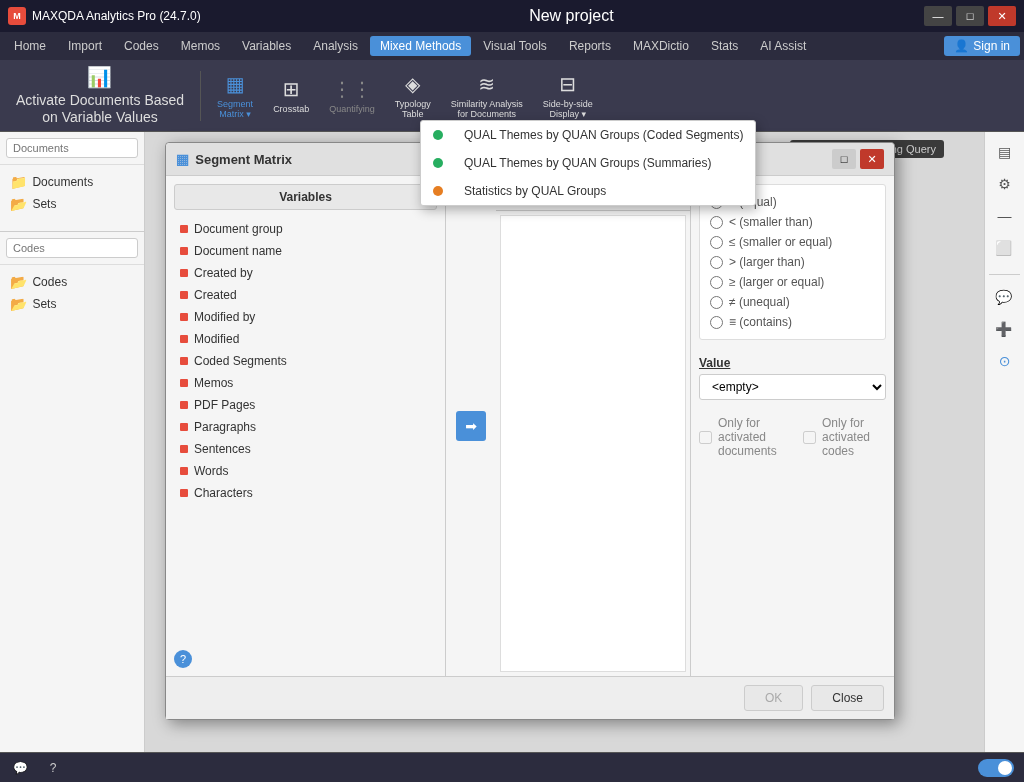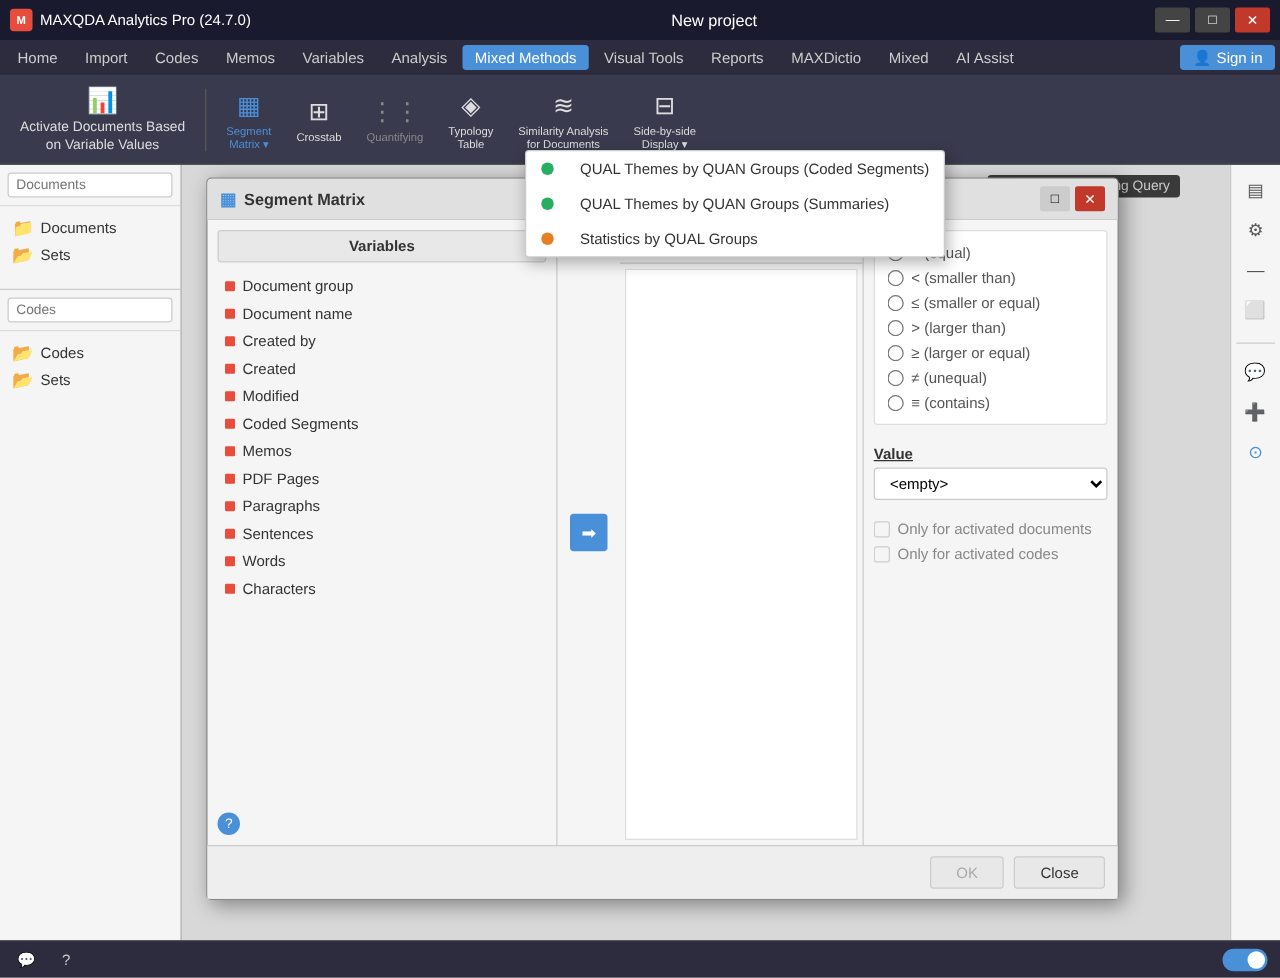--- a/index.html
+++ b/index.html
@@ -10,21 +10,21 @@
       background: #1a1a2e;
       color: #fff;
       height: 32px;
       display: flex;
       align-items: center;
       justify-content: space-between;
       padding: 0 8px;
     }
     .title-bar-left { display: flex; align-items: center; gap: 6px; font-size: 12px; }
     .title-bar-logo { width: 18px; height: 18px; background: #e74c3c; border-radius: 3px; display: flex; align-items: center; justify-content: center; color: #fff; font-weight: bold; font-size: 9px; }
-    .title-bar-center { flex: 1; text-align: center; font-size: 13px; padding-left: 18px; }
+    .title-bar-center { flex: 1; text-align: center; font-size: 16px; padding-left: 18px; }
     .title-bar-controls { display: flex; gap: 4px; }
     .title-btn { width: 28px; height: 20px; background: #444; border: none; color: #fff; cursor: pointer; display: flex; align-items: center; justify-content: center; font-size: 11px; border-radius: 2px; }
     .title-btn.close-btn { background: #c0392b; }
 
     
     .menu-bar {
       background: #2c2c3e;
       color: #ccc;
       height: 28px;
       display: flex;
@@ -232,21 +232,21 @@
     .value-select {
       width: 100%;
       padding: 4px 8px;
       border: 1px solid #ccc;
       border-radius: 3px;
       font-size: 12px;
       background: #fff;
       cursor: pointer;
     }
 
-    .checkbox-section { padding: 8px; display: flex; flex-direction: column; gap: 6px; }
+    .checkbox-section { padding: 8px; display: flex; flex-direction: row; gap: 6px; }
     .check-item { display: flex; align-items: center; gap: 6px; font-size: 12px; color: #888; }
     .check-item input[type=checkbox] { cursor: pointer; }
 
     
     .modal-footer {
       padding: 8px 10px;
       display: flex;
       justify-content: flex-end;
       gap: 8px;
       border-top: 1px solid #ccc;
@@ -341,35 +341,35 @@
   <span class="menu-item">Home</span>
   <span class="menu-item">Import</span>
   <span class="menu-item">Codes</span>
   <span class="menu-item">Memos</span>
   <span class="menu-item">Variables</span>
   <span class="menu-item">Analysis</span>
   <span class="menu-item active">Mixed Methods</span>
   <span class="menu-item">Visual Tools</span>
   <span class="menu-item">Reports</span>
   <span class="menu-item">MAXDictio</span>
-  <span class="menu-item">Mixed</span>
+  <span class="menu-item">Stats</span>
   <span class="menu-item">AI Assist</span>
   <div class="menu-bar-right">
     <button class="sign-in-btn">
       <span>👤</span>
       <span>Sign in</span>
     </button>
   </div>
 </div>
 
 <div class="toolbar">
 
   <div class="toolbar-btn">
     <span class="icon">📊</span>
-    <span style="font-size:11px; text-align:center; line-height:1.2">Activate Documents Based<br>on Variable Values</span>
+    <span style="font-size:14px; text-align:center; line-height:1.2">Activate Documents Based<br>on Variable Values</span>
   </div>
   <div class="toolbar-separator"></div>
   <div class="toolbar-btn active">
     <span class="icon">▦</span>
     <span style="font-size:9px; text-align:center">Segment<br>Matrix ▾</span>
   </div>
   <div class="toolbar-btn">
     <span class="icon">⊞</span>
     <span style="font-size:9px">Crosstab</span>
   </div>
@@ -469,20 +469,24 @@
             <div class="var-item">
               <span class="var-dot"></span>
               <span>Created by</span>
             </div>
             <div class="var-item">
               <span class="var-dot"></span>
               <span>Created</span>
             </div>
             <div class="var-item">
               <span class="var-dot"></span>
+              <span>Modified by</span>
+            </div>
+            <div class="var-item">
+              <span class="var-dot"></span>
               <span>Modified</span>
             </div>
             <div class="var-item">
               <span class="var-dot"></span>
               <span>Coded Segments</span>
             </div>
             <div class="var-item">
               <span class="var-dot"></span>
               <span>Memos</span>
             </div>

